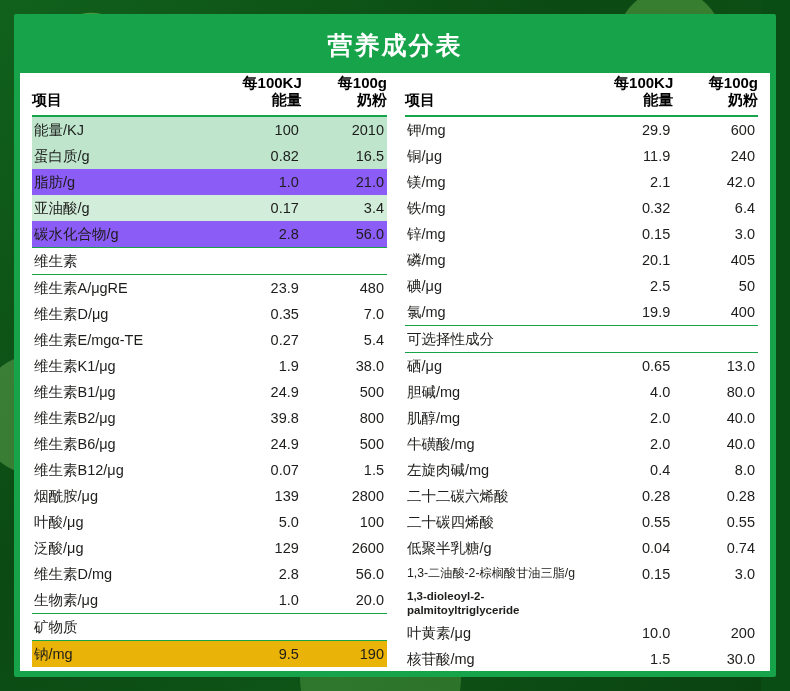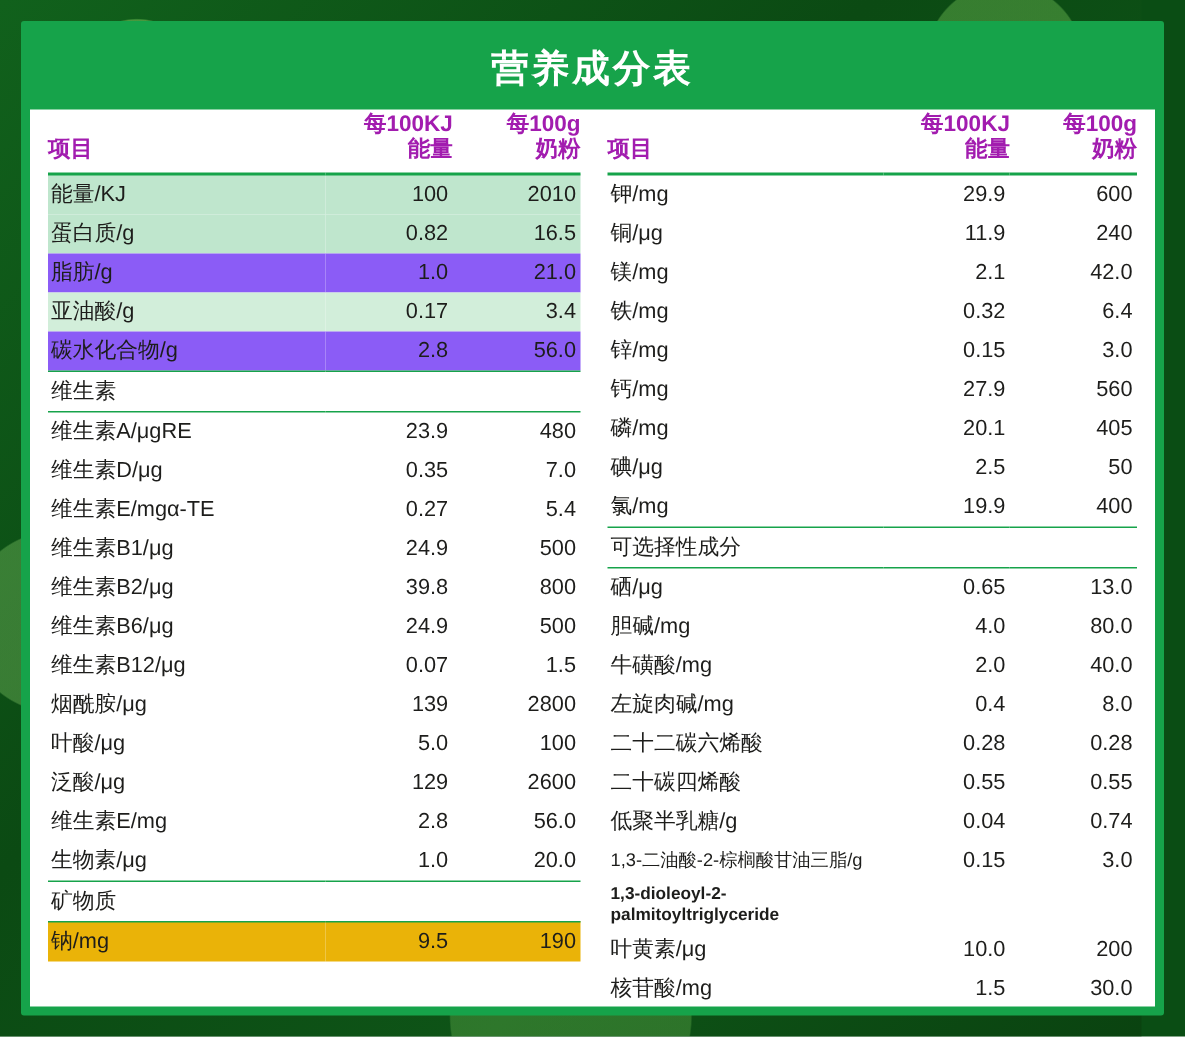--- a/index.html
+++ b/index.html
@@ -57,21 +57,21 @@
   }
   .col.left { padding-right: 8px; }
   .col.right { padding-left: 10px; border-left: 0; }
 
   table {
     width: 100%;
     border-collapse: collapse;
     table-layout: fixed;
   }
   thead th {
-    color: #a21caf;
+    color: #000000;
     font-size: 15px;
     font-weight: bold;
     vertical-align: bottom;
     padding: 2px 0 6px 0;
     border-bottom: 2px solid #16a34a;
     line-height: 1.12;
   }
   th.c-item { text-align: left; }
   th.c-num { text-align: right; }
   .hdr2 { display: block; }
@@ -172,20 +172,25 @@
                 <td class="c-item">维生素D/μg</td>
                 <td class="c-num">0.35</td>
                 <td class="c-num">7.0</td>
               </tr>
               <tr>
                 <td class="c-item">维生素E/mgα-TE</td>
                 <td class="c-num">0.27</td>
                 <td class="c-num">5.4</td>
               </tr>
               <tr>
+                <td class="c-item">维生素K1/μg</td>
+                <td class="c-num">1.9</td>
+                <td class="c-num">38.0</td>
+              </tr>
+              <tr>
                 <td class="c-item">维生素B1/μg</td>
                 <td class="c-num">24.9</td>
                 <td class="c-num">500</td>
               </tr>
               <tr>
                 <td class="c-item">维生素B2/μg</td>
                 <td class="c-num">39.8</td>
                 <td class="c-num">800</td>
               </tr>
               <tr>
@@ -207,21 +212,21 @@
                 <td class="c-item">叶酸/μg</td>
                 <td class="c-num">5.0</td>
                 <td class="c-num">100</td>
               </tr>
               <tr>
                 <td class="c-item">泛酸/μg</td>
                 <td class="c-num">129</td>
                 <td class="c-num">2600</td>
               </tr>
               <tr>
-                <td class="c-item">维生素E/mg</td>
+                <td class="c-item">维生素D/mg</td>
                 <td class="c-num">2.8</td>
                 <td class="c-num">56.0</td>
               </tr>
               <tr>
                 <td class="c-item">生物素/μg</td>
                 <td class="c-num">1.0</td>
                 <td class="c-num">20.0</td>
               </tr>
               <tr class="section">
                 <td class="c-item">矿物质</td>
@@ -277,25 +282,20 @@
                 <td class="c-item">铁/mg</td>
                 <td class="c-num">0.32</td>
                 <td class="c-num">6.4</td>
               </tr>
               <tr>
                 <td class="c-item">锌/mg</td>
                 <td class="c-num">0.15</td>
                 <td class="c-num">3.0</td>
               </tr>
               <tr>
-                <td class="c-item">钙/mg</td>
-                <td class="c-num">27.9</td>
-                <td class="c-num">560</td>
-              </tr>
-              <tr>
                 <td class="c-item">磷/mg</td>
                 <td class="c-num">20.1</td>
                 <td class="c-num">405</td>
               </tr>
               <tr>
                 <td class="c-item">碘/μg</td>
                 <td class="c-num">2.5</td>
                 <td class="c-num">50</td>
               </tr>
               <tr>
@@ -310,20 +310,25 @@
               </tr>
               <tr>
                 <td class="c-item">硒/μg</td>
                 <td class="c-num">0.65</td>
                 <td class="c-num">13.0</td>
               </tr>
               <tr>
                 <td class="c-item">胆碱/mg</td>
                 <td class="c-num">4.0</td>
                 <td class="c-num">80.0</td>
+              </tr>
+              <tr>
+                <td class="c-item">肌醇/mg</td>
+                <td class="c-num">2.0</td>
+                <td class="c-num">40.0</td>
               </tr>
               <tr>
                 <td class="c-item">牛磺酸/mg</td>
                 <td class="c-num">2.0</td>
                 <td class="c-num">40.0</td>
               </tr>
               <tr>
                 <td class="c-item">左旋肉碱/mg</td>
                 <td class="c-num">0.4</td>
                 <td class="c-num">8.0</td>

